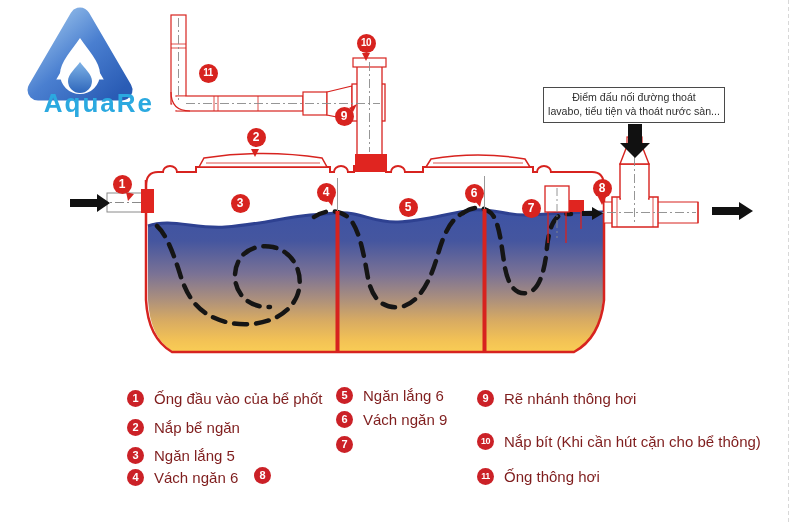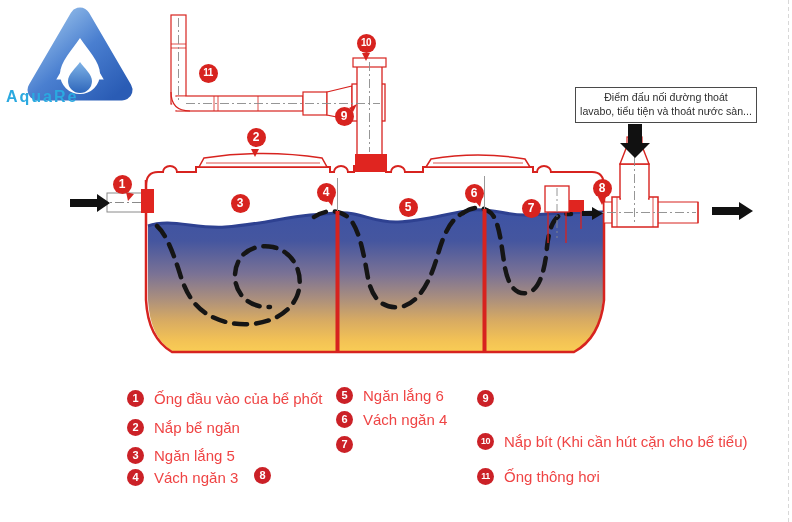--- a/index.html
+++ b/index.html
@@ -4,48 +4,48 @@
 <style>
   html,body{margin:0;padding:0;background:#ffffff;}
   .stage{
     position:relative;width:792px;height:522px;background:#ffffff;
     font-family:"Liberation Sans", sans-serif;overflow:hidden;
   }
   .stage svg{position:absolute;left:0;top:0;}
   
   .logo{position:absolute;left:6px;top:4px;width:148px;height:122px;}
   .logo .brand{
-    position:absolute;left:0;top:84px;width:148px;text-align:left;
-    font-weight:bold;font-size:16px;letter-spacing:2px;color:#2BA9E0;
+    position:absolute;left:0;top:84px;width:148px;text-align:right;
+    font-weight:bold;font-size:26px;letter-spacing:2px;color:#2BA9E0;
   }
   
   .annotation-box{
     position:absolute;left:543px;top:87px;width:182px;height:36px;
     border:1.3px solid #4a4a4a;background:#fff;box-sizing:border-box;
     display:flex;flex-direction:column;justify-content:center;align-items:center;
-    font-size:10.6px;line-height:1.32;color:#2f2f2f;text-align:center;margin-left:32px;
+    font-size:10.6px;line-height:1.32;color:#2f2f2f;text-align:center;
   }
   
   .callout{
     position:absolute;width:19px;height:19px;border-radius:50%;
     background:#d7231f;color:#fff;font-weight:bold;font-size:12px;
     display:flex;align-items:center;justify-content:center;line-height:1;
   }
   .callout.two{font-size:10px;letter-spacing:-0.5px;}
   
   .legend-item{
     position:absolute;display:flex;align-items:center;gap:10px;white-space:nowrap;
   }
   .legend-item .badge{
     flex:0 0 auto;width:17px;height:17px;border-radius:50%;
     background:#cb2127;color:#fff;font-weight:bold;font-size:11px;
     display:flex;align-items:center;justify-content:center;line-height:1;
   }
   .legend-item .badge.two{font-size:9px;letter-spacing:-0.5px;}
-  .legend-item .lbl{font-size:15px;color:#ef4444;}
+  .legend-item .lbl{font-size:15px;color:#7f1d1d;}
   .edge-line{
     position:absolute;left:788px;top:0;width:1px;height:522px;
     background:repeating-linear-gradient(to bottom,#d8d8d8 0 4px,#ffffff 4px 7px);
   }
 </style>
 </head>
 <body>
 
 <div class="stage">
 
@@ -227,42 +227,43 @@
       <div class="legend-item" style="left: 127px; top: 419px;">
         <span class="badge">2</span>
         <span class="lbl">Nắp bể ngăn</span>
       </div>
       <div class="legend-item" style="left: 127px; top: 447px;">
         <span class="badge">3</span>
         <span class="lbl">Ngăn lắng 5</span>
       </div>
       <div class="legend-item" style="left: 127px; top: 469px;">
         <span class="badge">4</span>
-        <span class="lbl">Vách ngăn 3</span>
+        <span class="lbl">Vách ngăn 6</span>
       </div>
       <div class="legend-item" style="left: 336px; top: 387px;">
         <span class="badge">5</span>
         <span class="lbl">Ngăn lắng 6</span>
       </div>
       <div class="legend-item" style="left: 336px; top: 411px;">
         <span class="badge">6</span>
-        <span class="lbl">Vách ngăn 4</span>
+        <span class="lbl">Vách ngăn 9</span>
       </div>
       <div class="legend-item" style="left: 336px; top: 436px;">
         <span class="badge">7</span>
       </div>
       <div class="legend-item" style="left: 254px; top: 467px;">
         <span class="badge">8</span>
       </div>
       <div class="legend-item" style="left: 477px; top: 390px;">
         <span class="badge">9</span>
+        <span class="lbl">Rẽ nhánh thông hơi</span>
       </div>
       <div class="legend-item" style="left: 477px; top: 433px;">
         <span class="badge two">10</span>
-        <span class="lbl">Nắp bít (Khi cần hút cặn cho bể tiểu)</span>
+        <span class="lbl">Nắp bít (Khi cần hút cặn cho bể thông)</span>
       </div>
       <div class="legend-item" style="left: 477px; top: 468px;">
         <span class="badge two">11</span>
         <span class="lbl">Ống thông hơi</span>
       </div>
     </div>
 
   <div class="edge-line"></div>
 </div>
 

